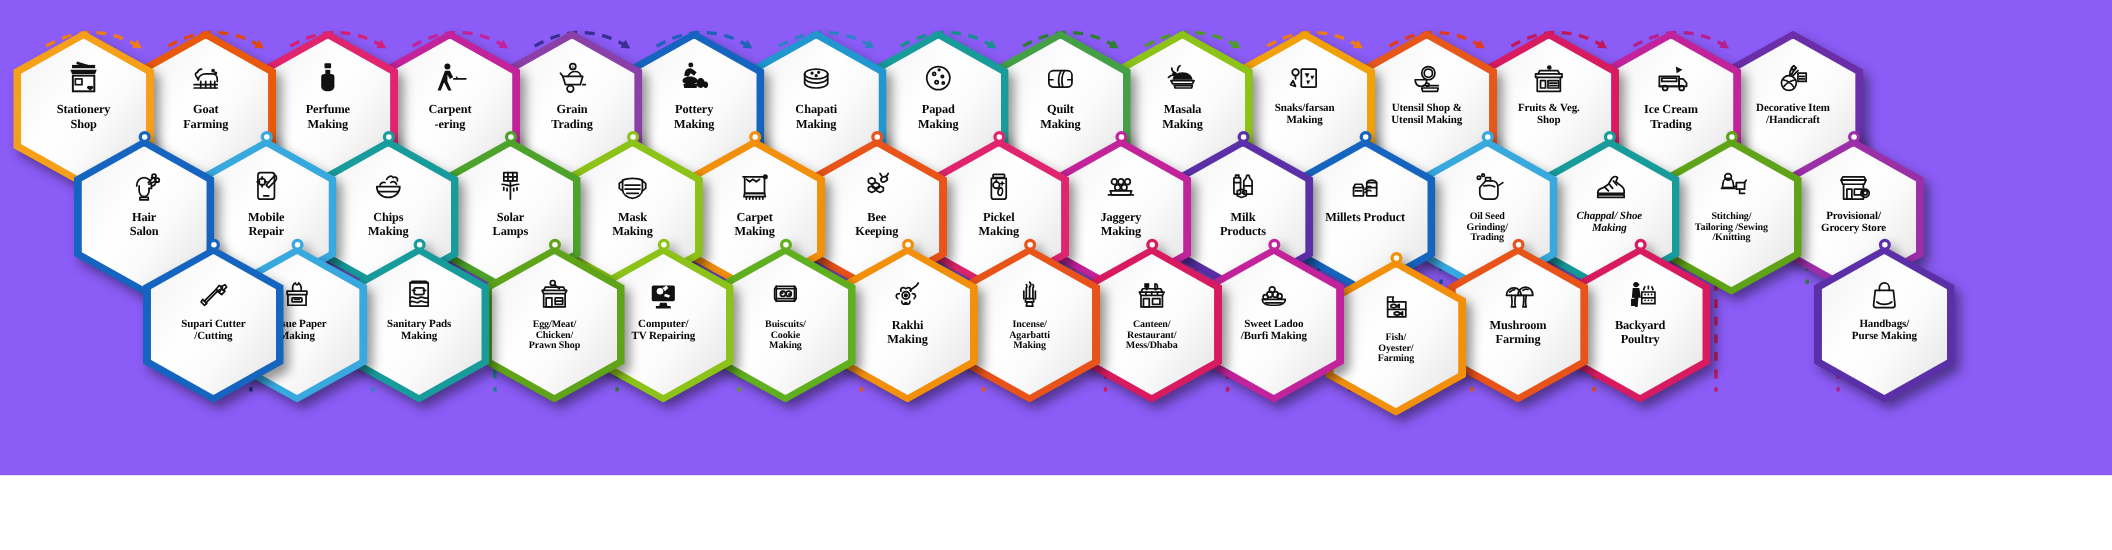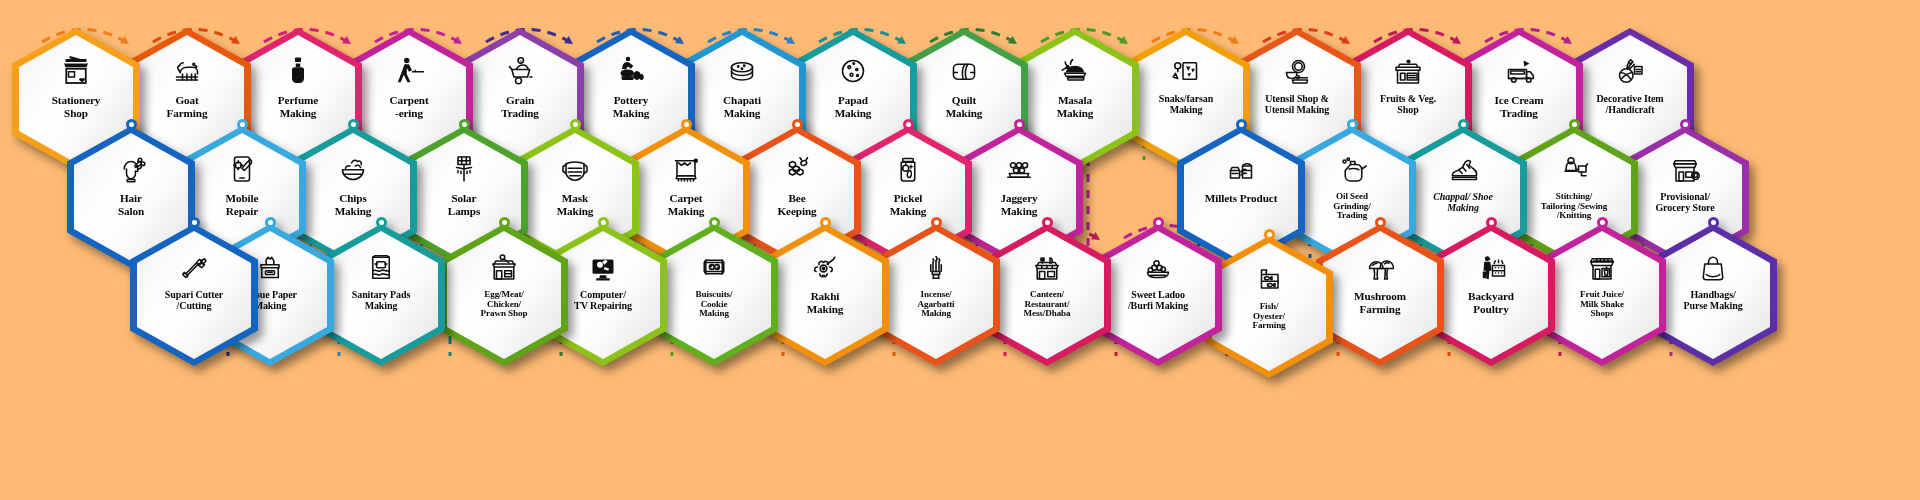--- a/index.html
+++ b/index.html
@@ -5,22 +5,22 @@
   * { box-sizing: border-box; margin: 0; padding: 0; }
   html, body {
     width: 1920px; height: 500px;
     background: #ffffff;
     font-family: "Liberation Serif", "DejaVu Serif", serif;
     overflow: hidden;
   }
   #board {
     position: relative;
     width: 1920px;
-    height: 500px;
-    background: #fdba74;
+    height: 432px;
+    background: #8b5cf6;
   }
 
   
   .hex {
     position: absolute;
     width: 128px;
     height: 142px;
     filter: drop-shadow(5px 6px 5px rgba(0,0,0,0.42));
   }
   .hex .outer {
@@ -600,20 +600,39 @@
             <circle cx="32" cy="19" r="3.4"></circle>
             <circle cx="20" cy="26" r="3.4"></circle>
             <circle cx="28" cy="26" r="3.4"></circle>
             <path d="M11 30h26l-2 5H13z"></path>
             <path d="M9 35h30"></path>
           </svg>
         </div>
         <div class="lbl">Jaggery<br>Making</div>
       </div>
     </div>
+    <div class="hex" style="left: 1066px; top: 126px; z-index: 36;">
+      <div class="stem" style="background: rgb(91, 47, 168);"></div>
+      <div class="nub" style="border: 3px solid rgb(91, 47, 168);"></div>
+      <div class="outer" style="background: rgb(91, 47, 168);"></div>
+      <div class="inner">
+        <div class="ico">
+          <svg viewBox="0 0 48 48" fill="none" stroke="currentColor" stroke-width="2.1" stroke-linecap="round" stroke-linejoin="round">
+            <rect x="13" y="14" width="8" height="20" rx="1"></rect>
+            <path d="M15 14v-3h4v3"></path>
+            <path d="M13 20h8"></path>
+            <path d="M28 14c0-2 1-3 2-3s2 1 2 3l3 4v16H25V18z"></path>
+            <path d="M25 24h10"></path>
+            <path d="M22 28l6 2v6l-6 2-5-2v-6z"></path>
+            <circle cx="24" cy="32" r="1" fill="currentColor"></circle>
+          </svg>
+        </div>
+        <div class="lbl">Milk<br>Products</div>
+      </div>
+    </div>
     <div class="hex" style="left: 1177px; top: 126px; z-index: 35;">
       <div class="stem" style="background: rgb(21, 101, 192);"></div>
       <div class="nub" style="border: 3px solid rgb(21, 101, 192);"></div>
       <div class="outer" style="background: rgb(21, 101, 192);"></div>
       <div class="inner">
         <div class="ico">
           <svg viewBox="0 0 48 48" fill="none" stroke="currentColor" stroke-width="2.1" stroke-linecap="round" stroke-linejoin="round">
             <path d="M10 26h12v10H10z"></path>
             <path d="M10 26l2-4h8l2 4"></path>
             <path d="M12 30h8"></path>
@@ -940,40 +959,20 @@
               <circle cx="38" cy="25" r="1.1"></circle>
               <circle cx="30" cy="32" r="1.1"></circle>
               <circle cx="34" cy="32" r="1.1"></circle>
               <circle cx="38" cy="32" r="1.1"></circle>
             </g>
           </svg>
         </div>
         <div class="lbl">Backyard<br>Poultry</div>
       </div>
     </div>
-    <div class="hex xs" style="left: 1538px; top: 224px; z-index: 52;">
-      <div class="stem" style="background: rgb(194, 35, 155);"></div>
-      <div class="nub" style="border: 3px solid rgb(194, 35, 155);"></div>
-      <div class="outer" style="background: rgb(194, 35, 155);"></div>
-      <div class="inner">
-        <div class="ico">
-          <svg viewBox="0 0 48 48" fill="none" stroke="currentColor" stroke-width="2.1" stroke-linecap="round" stroke-linejoin="round">
-            <path d="M9 17h30l-2 5H11z"></path>
-            <path d="M11 13h26l2 4H9z"></path>
-            <path d="M12 22v18h24V22"></path>
-            <path d="M13 16h24M17 13v4M22 13v4M27 13v4M32 13v4"></path>
-            <rect x="15" y="27" width="6" height="13"></rect>
-            <rect x="24" y="26" width="10" height="11"></rect>
-            <path d="M27 28h5l-1 7h-3z"></path>
-            <path d="M30 28v-4"></path>
-          </svg>
-        </div>
-        <div class="lbl">Fruit Juice/<br>Milk Shake<br>Shops</div>
-      </div>
-    </div>
     <div class="hex sm" style="left: 1649px; top: 224px; z-index: 51;">
       <div class="stem" style="background: rgb(91, 47, 168);"></div>
       <div class="nub" style="border: 3px solid rgb(91, 47, 168);"></div>
       <div class="outer" style="background: rgb(91, 47, 168);"></div>
       <div class="inner">
         <div class="ico">
           <svg viewBox="0 0 48 48" fill="none" stroke="currentColor" stroke-width="2.1" stroke-linecap="round" stroke-linejoin="round">
             <path d="M13 20h22l2 18c0 2-2 3-4 3H15c-2 0-4-1-4-3z"></path>
             <path d="M18 20v-3a6 6 0 0 1 12 0v3"></path>
             <path d="M15 34c2 2 5 3 9 3s7-1 9-3"></path>

